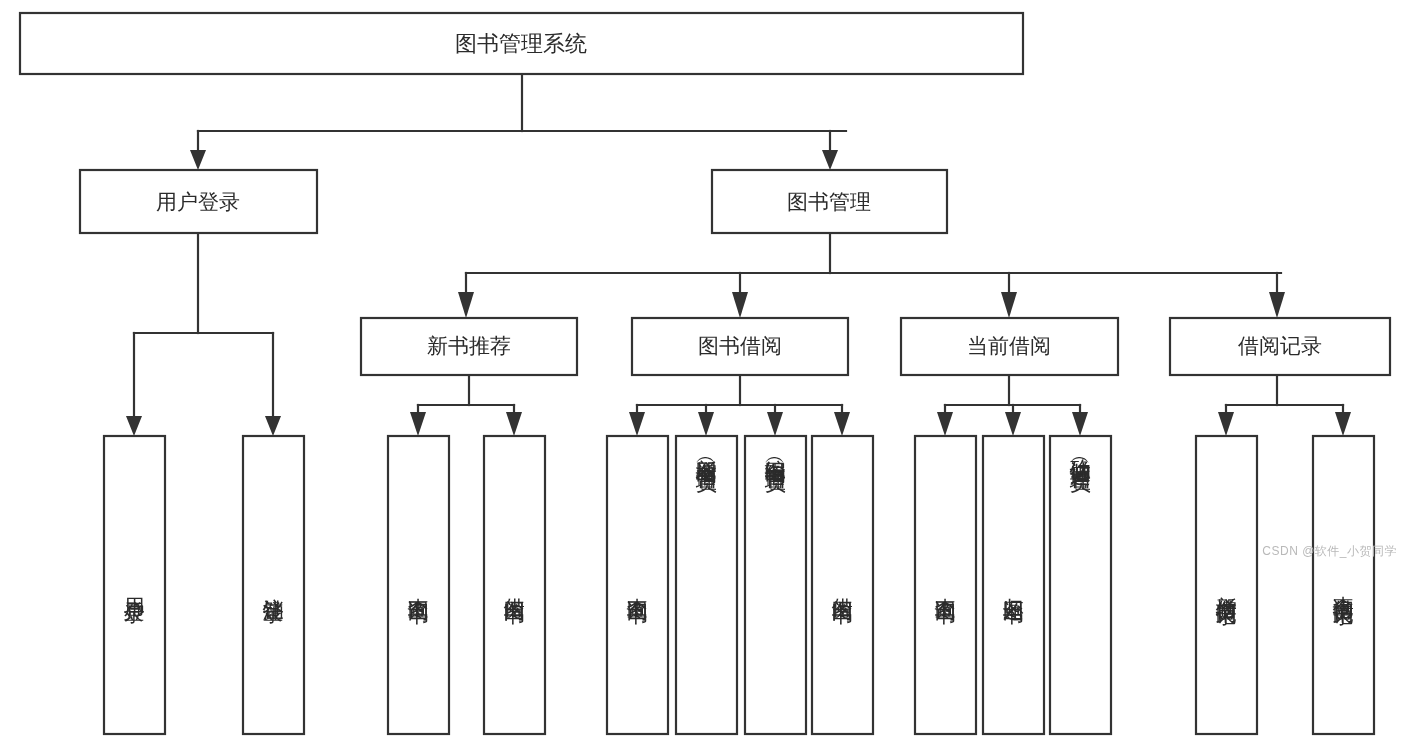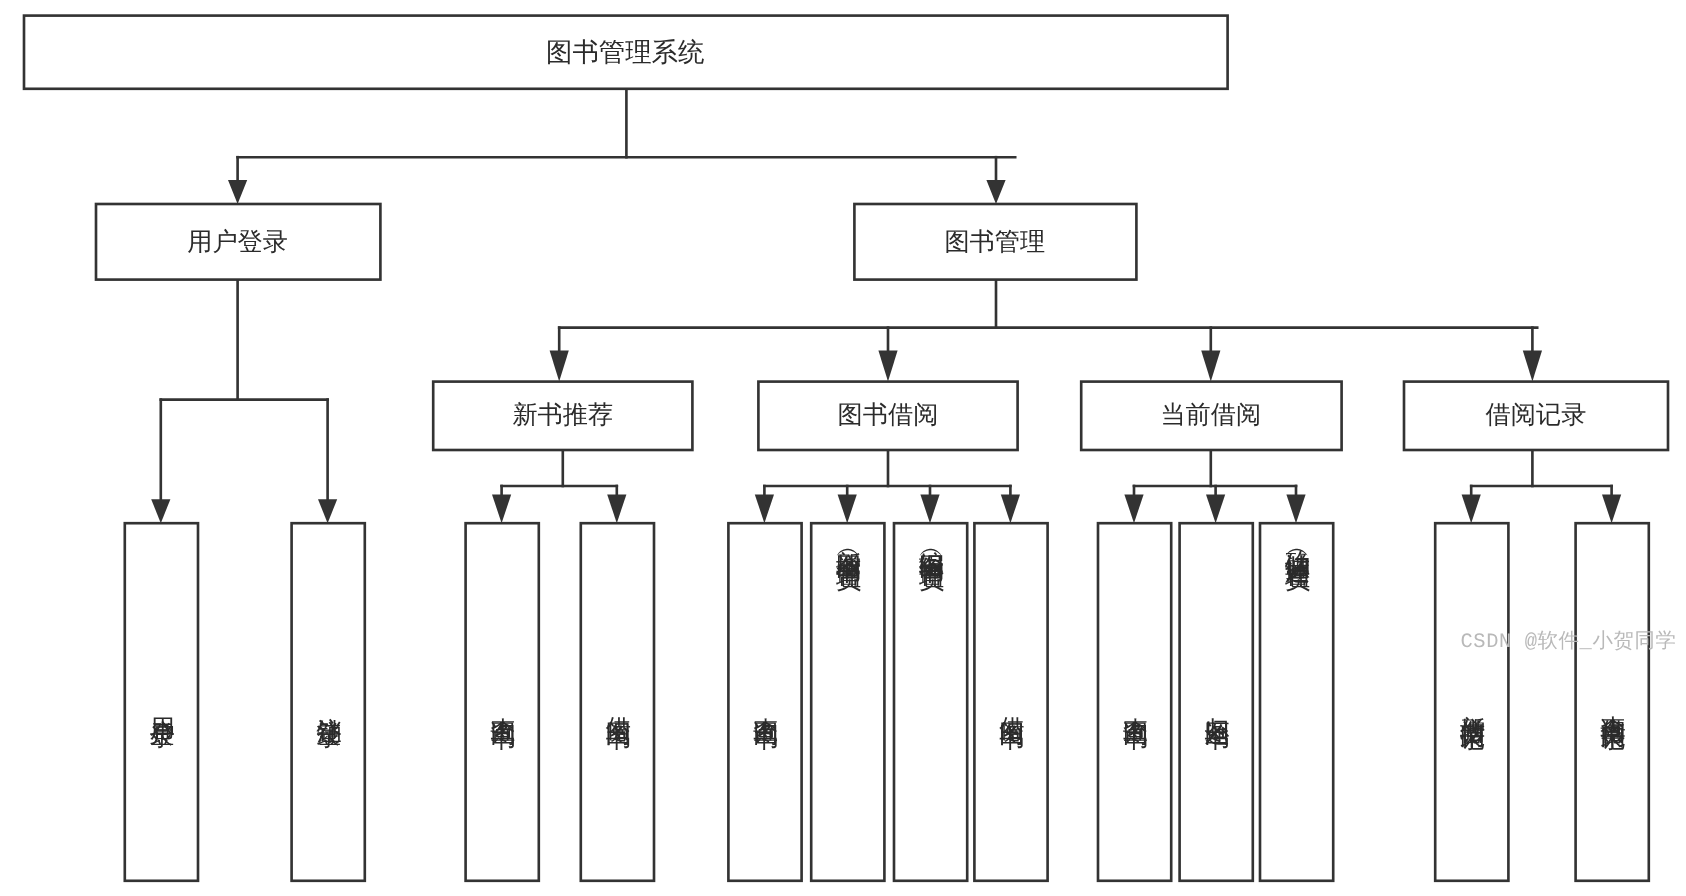--- a/index.html
+++ b/index.html
@@ -66,23 +66,23 @@
     fill: none;
     stroke-linecap: square;
   }
   .arrow-head {
     fill: #333333;
     stroke: none;
   }
   .watermark {
     position: absolute;
     right: 8px;
-    bottom: 23px;
-    font-family: Liberation Mono, monospace;
-    font-size: 17px;
+    bottom: 8px;
+    font-family: Liberation Sans, sans-serif;
+    font-size: 12px;
     color: #b9b9b9;
     white-space: nowrap;
     letter-spacing: 0.5px;
   }
 </style>
 </head>
 <body>
 
 <div id="diagram-root">
 

